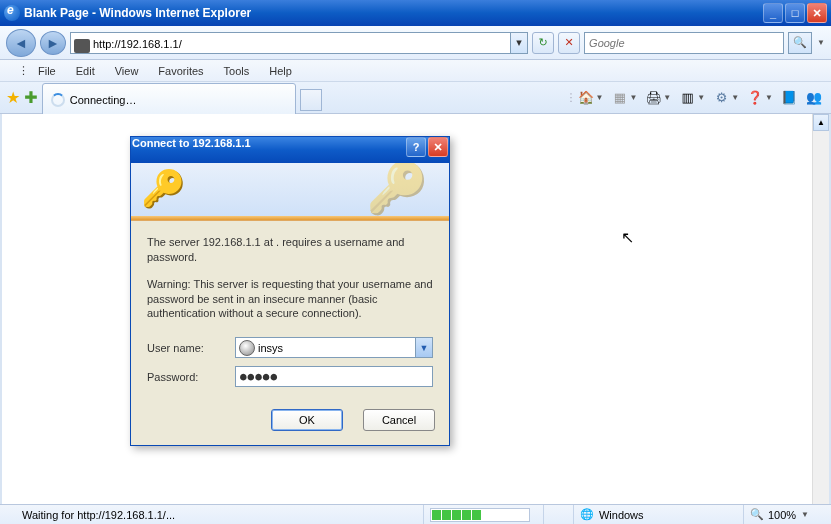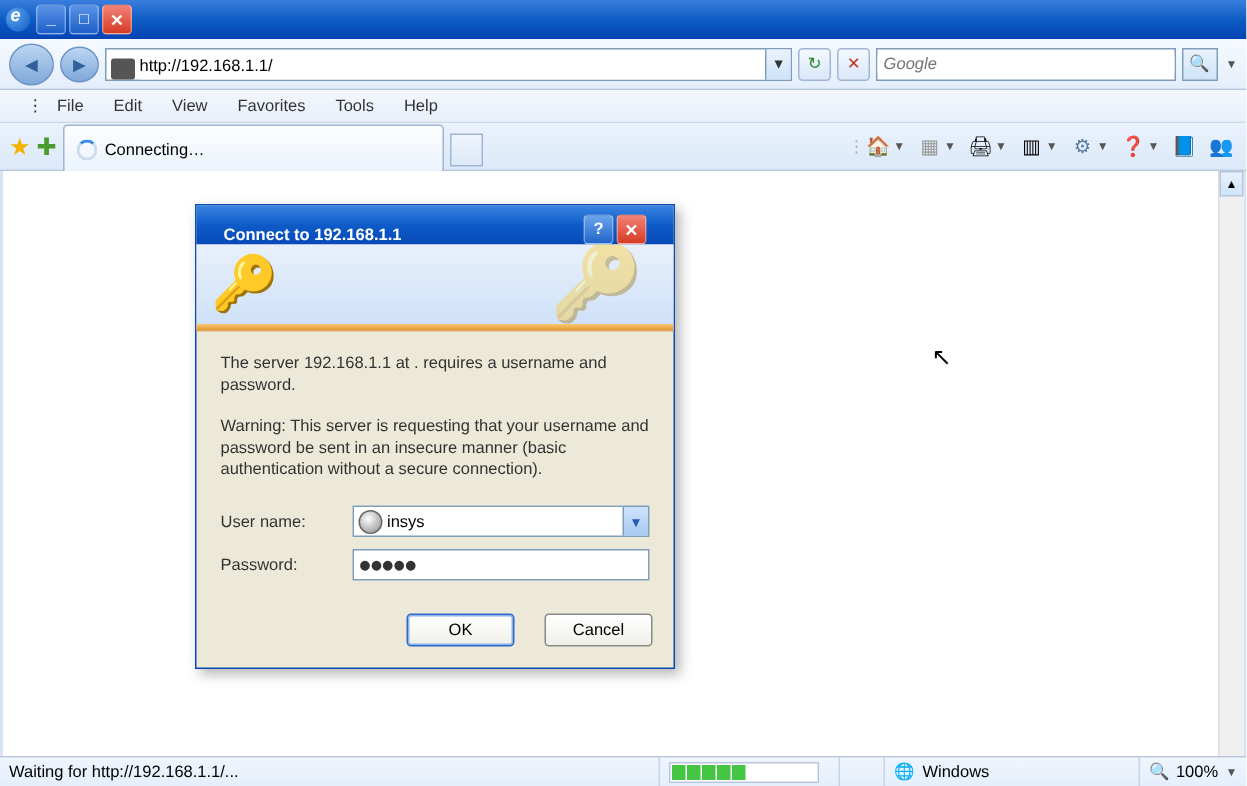--- a/index.html
+++ b/index.html
@@ -32,26 +32,26 @@
 .starplus{color:#4a9b2e;font-size:16px}
 .tab{height:24px;padding:16px 8px;background:linear-gradient(#fdfefe,#e9f2fc);border:1px solid #9fb6d5;border-radius:3px 3px 0 0;display:flex;align-items:center;gap:5px;flex:1;max-width:290px;margin-top:5px}
 .spinner{width:14px;height:14px;border:2px solid #cde;border-top-color:#3a8de0;border-radius:50%}
 .newtab{width:22px;height:22px;background:linear-gradient(#f0f5fc,#dde9f8);border:1px solid #9fb6d5;margin-top:5px}
 .tb-icon{width:17px;height:16px;display:flex;align-items:center;justify-content:center;font-size:13px}
 .tb-dd{font-size:8px;color:#555;margin-left:1px}
 .tbgroup{display:flex;align-items:center;padding:2px}
 .content{flex:1;background:#fff;position:relative;border-left:2px solid #d8e4f3;border-right:2px solid #d8e4f3}
 .scrollbar{position:absolute;right:0;top:0;width:17px;height:100%;background:#f0f0f0;border-left:1px solid #ddd}
 .scrollbar .up{height:17px;background:linear-gradient(#e9f2fd,#cfe3fa);border:1px solid #b3c7e1;display:flex;align-items:center;justify-content:center;font-size:8px}
-.statusbar{height:20px;background:linear-gradient(#f0f5fc,#e4eefb);border-top:1px solid #b8c7de;display:flex;align-items:center;font-size:11px;padding:0 0}
+.statusbar{height:20px;background:linear-gradient(#f0f5fc,#e4eefb);border-top:1px solid #b8c7de;display:flex;align-items:center;font-size:11px;padding:0 16px}
 .statusbar .cell{border-right:1px solid #c5d4e9;height:100%;display:flex;align-items:center;padding:0 6px}
 .progress{width:100px;height:14px;border:1px solid #b8c7de;background:#fff;display:flex;padding:1px;gap:1px}
 .progress .blk{width:9px;height:100%;background:#44c544}
 .dialog{position:absolute;left:130px;top:136px;width:320px;background:#ece9d8;border:1px solid #0a4ab5;box-shadow:3px 3px 8px rgba(0,0,0,.3)}
-.dlg-title{height:26px;background:linear-gradient(to bottom,#3a84e2 0%,#0e5bc8 50%,#0649b8 100%);display:flex;align-items:flex-end;color:#fff;font-weight:bold;font-size:12px;padding:0 18px}
+.dlg-title{height:26px;background:linear-gradient(to bottom,#3a84e2 0%,#0e5bc8 50%,#0649b8 100%);display:flex;align-items:flex-start;color:#fff;font-weight:bold;font-size:12px;padding:0 1px}
 .dlg-title span{flex:1}
 .dlg-btn{width:20px;height:20px;border-radius:3px;display:flex;align-items:center;justify-content:center;margin-left:2px;font-weight:bold}
 .dlg-help{background:linear-gradient(#6aa4ea,#2366cb);color:#fff;border:1px solid #fff5}
 .dlg-close{background:linear-gradient(#f08175,#d63c24);color:#fff;border:1px solid #fff5}
 .dlg-banner{height:58px;background:linear-gradient(to bottom,#e8f0fb 0%,#cde0f8 100%);position:relative;overflow:hidden;border-bottom:1px solid #e0a860}
 .dlg-banner .stripe{position:absolute;bottom:0;left:0;right:0;height:4px;background:linear-gradient(#f7c776,#e39a33)}
 .keys{position:absolute;left:10px;top:5px;font-size:36px;color:#e8a830}
 .keys2{position:absolute;right:20px;top:-4px;font-size:50px;color:#5f95d9;opacity:.4}
 .dlg-body{padding:14px 16px 10px;color:#333}
 .dlg-body p{margin-bottom:12px;line-height:1.35}
@@ -68,20 +68,21 @@
 .btn{width:72px;height:22px;border:1px solid #888;background:linear-gradient(#fff,#efefe9);border-radius:3px;display:flex;align-items:center;justify-content:center}
 .btn.default{border:1px solid #3169c6;box-shadow:0 0 0 1px #88b4ee inset}
 .cursor{position:absolute;left:621px;top:228px;font-size:16px;color:#000;pointer-events:none}
 </style>
 </head>
 <body>
 
 <div class="win">
   <div class="titlebar">
     <div class="titlebar-icon"></div>
+    <div class="titlebar-text">Blank Page - Windows Internet Explorer</div>
     <div class="winbtns">
       <div class="winbtn min">_</div>
       <div class="winbtn max">□</div>
       <div class="winbtn close">✕</div>
     </div>
   </div>
 
   <div class="navbar">
     <div class="navbk">◄</div>
     <div class="navbk" style="width:26px;height:24px">►</div>

